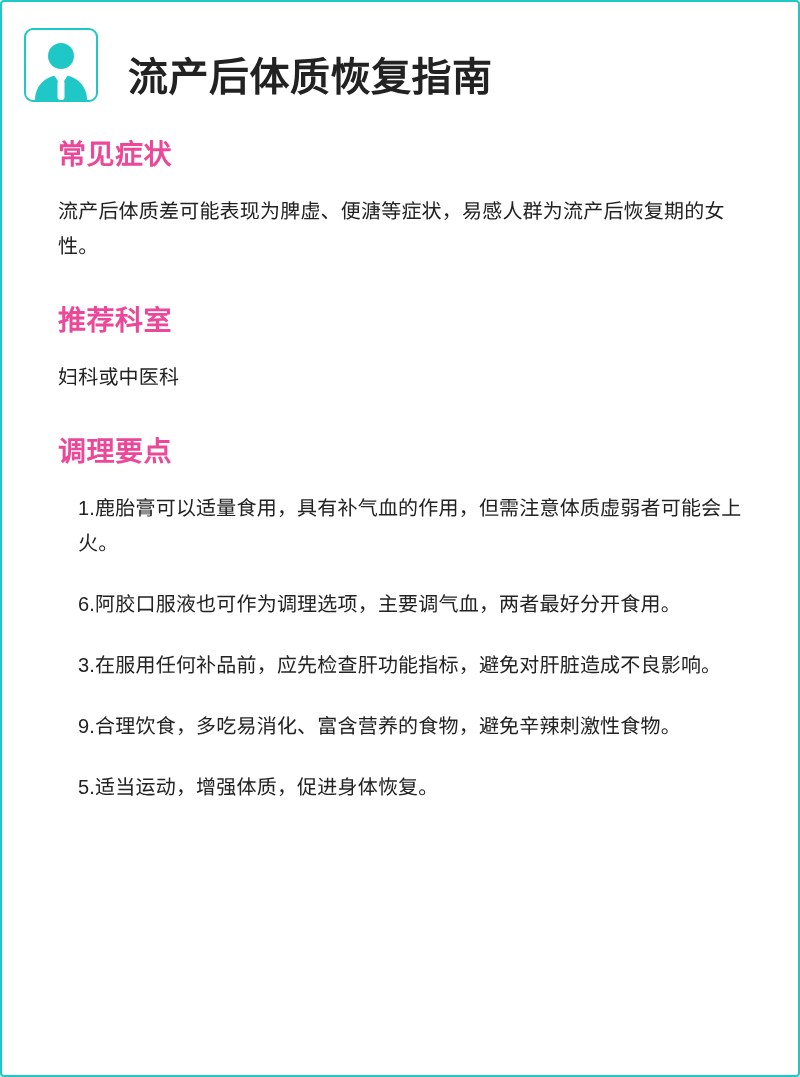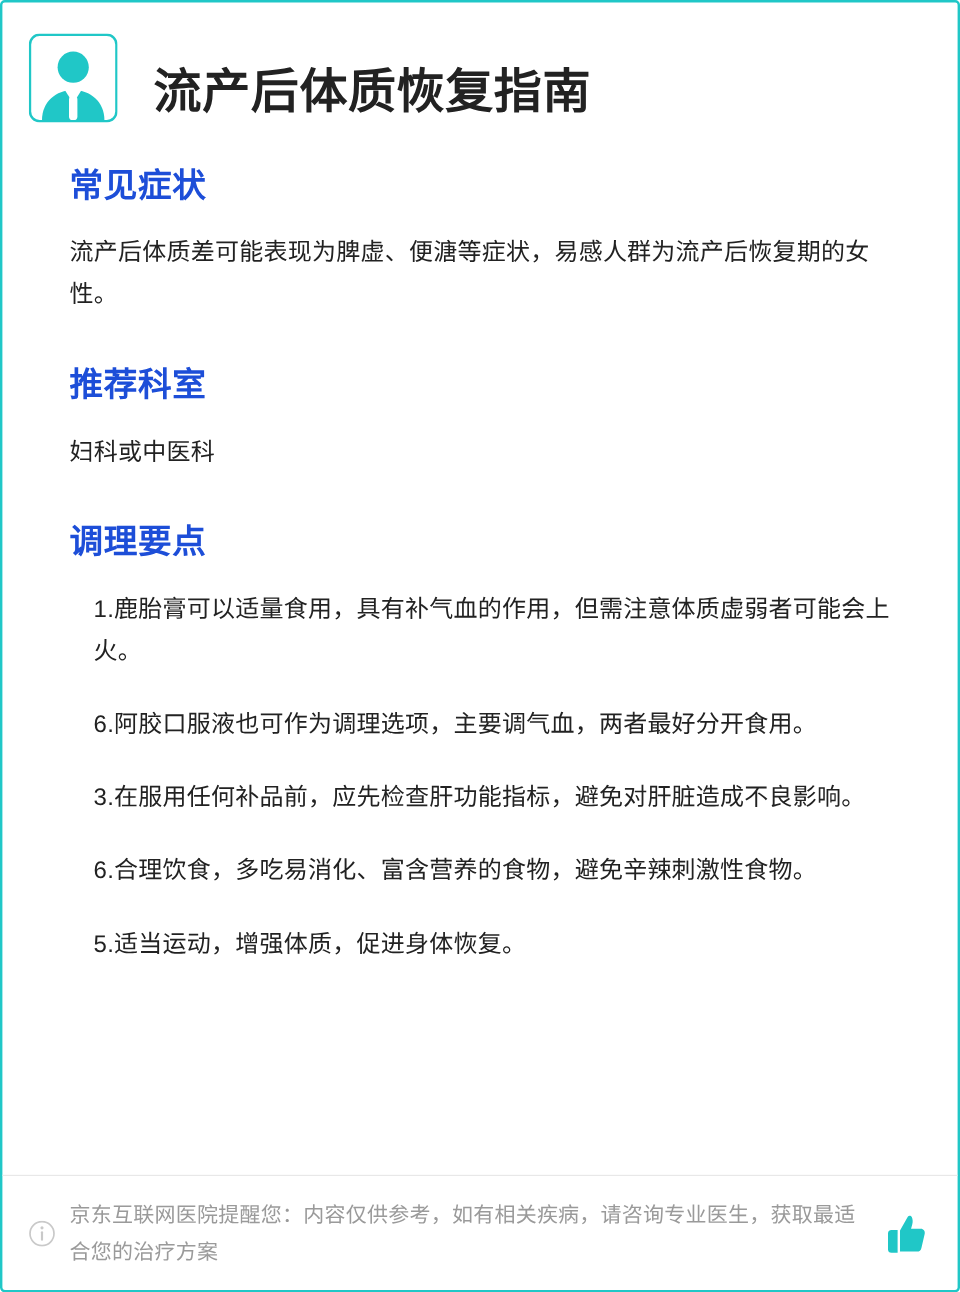--- a/index.html
+++ b/index.html
@@ -40,21 +40,21 @@
     color: #222222;
     letter-spacing: 0.5px;
   }
   .content {
     margin-top: 30px;
     padding: 0 24px 0 26px;
   }
   h2.section {
     font-size: 28px;
     font-weight: 700;
-    color: #1d4ed8;
+    color: #ec4899;
     margin: 34px 0 22px 0;
     letter-spacing: 0.5px;
   }
   h2.section.first {
     margin-top: 18px;
   }
   p.para {
     font-size: 20px;
     line-height: 1.75;
     color: #222222;
@@ -122,36 +122,20 @@
     <p class="para">流产后体质差可能表现为脾虚、便溏等症状，易感人群为流产后恢复期的女性。</p>
 
     <h2 class="section">推荐科室</h2>
     <p class="para">妇科或中医科</p>
 
     <h2 class="section">调理要点</h2>
     <div class="list">
       <p class="para">1.鹿胎膏可以适量食用，具有补气血的作用，但需注意体质虚弱者可能会上火。</p>
       <p class="para">6.阿胶口服液也可作为调理选项，主要调气血，两者最好分开食用。</p>
       <p class="para">3.在服用任何补品前，应先检查肝功能指标，避免对肝脏造成不良影响。</p>
-      <p class="para">6.合理饮食，多吃易消化、富含营养的食物，避免辛辣刺激性食物。</p>
+      <p class="para">9.合理饮食，多吃易消化、富含营养的食物，避免辛辣刺激性食物。</p>
       <p class="para">5.适当运动，增强体质，促进身体恢复。</p>
     </div>
 
   </div>
 
-  <div class="footer">
-    <span class="footer-icon">
-      <svg viewBox="0 0 22 22" width="22" height="22" aria-hidden="true">
-        <circle cx="11" cy="11" r="10" fill="none" stroke="#c9c9c9" stroke-width="1.4"></circle>
-        <circle cx="11" cy="6.2" r="1.3" fill="#c9c9c9"></circle>
-        <rect x="10.1" y="9" width="1.8" height="8" rx="0.9" fill="#c9c9c9"></rect>
-      </svg>
-    </span>
-    <span class="footer-text">京东互联网医院提醒您：内容仅供参考，如有相关疾病，请咨询专业医生，获取最适合您的治疗方案</span>
-    <span class="thumb">
-      <svg viewBox="0 0 46 46" width="46" height="46" aria-hidden="true">
-        <path d="M13 20h5v19h-5a3 3 0 0 1-3-3V23a3 3 0 0 1 3-3z" fill="#20c7c7"></path>
-        <path d="M20 20.5l6.5-11.5c.7-1.3 2.7-1.1 3.3.2.9 1.9 1 4.1.4 6.2l-1 3.6h8.2c2.1 0 3.7 2 3.2 4.1l-2.7 11.6A4 4 0 0 1 34 38H20z" fill="#20c7c7"></path>
-      </svg>
-    </span>
-  </div>
 
 </div>
 
 </body></html>

